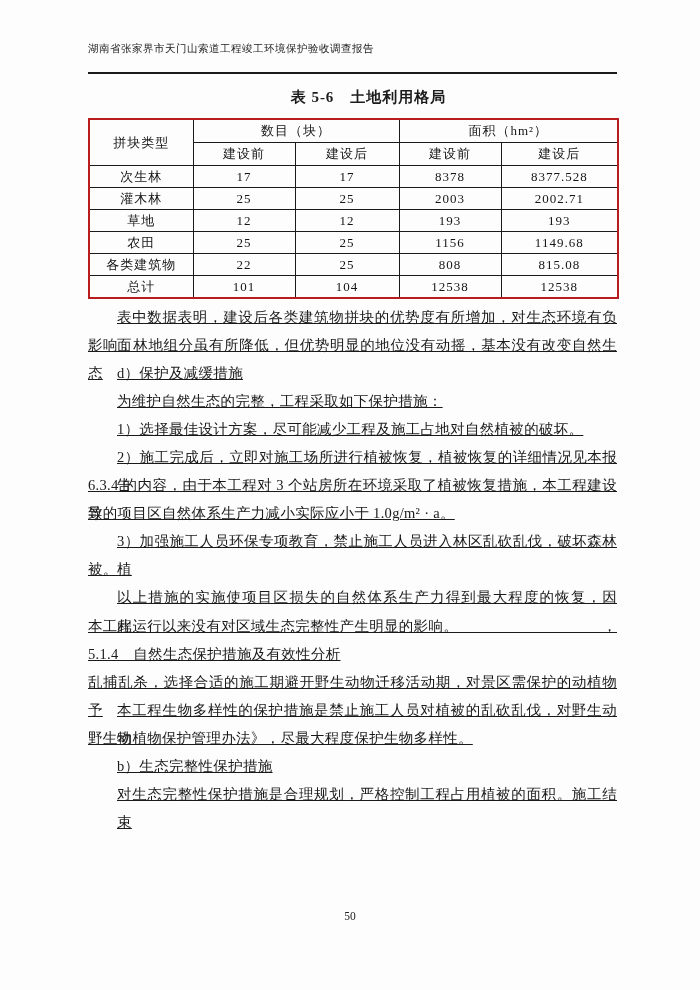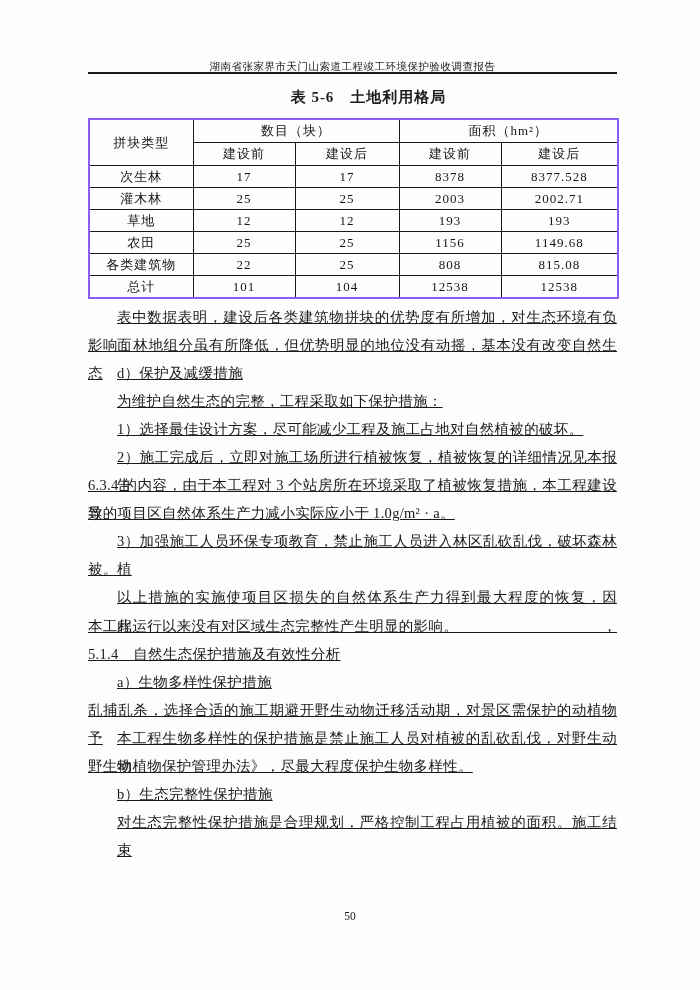--- a/index.html
+++ b/index.html
@@ -8,22 +8,22 @@
     background: #fdfdfd;
     font-family: "Liberation Serif", "DejaVu Serif", serif;
     color: #1c1c1c;
     position: relative;
     overflow: hidden;
   }
   .page { position: absolute; inset: 0; background: #fdfdfd; }
 
   .header-title {
     position: absolute;
-    top: 60px; left: 88px; width: 529px;
-    text-align: center;
+    top: 42px; left: 88px; width: 529px;
+    text-align: left;
     font-size: 10.5px;
     letter-spacing: 0.5px;
     color: #222;
   }
   .header-rule {
     position: absolute;
     top: 72px; left: 88px; width: 529px;
     border-top: 2px solid #1a1a1a;
   }
 
@@ -46,21 +46,21 @@
   }
   table.land-use th, table.land-use td {
     border: 1px solid #1a1a1a;
     text-align: center;
     vertical-align: middle;
     padding: 0;
     font-weight: normal;
     letter-spacing: 1px;
     color: #151515;
   }
-  table.land-use { border: 2px solid #8b5cf6; }
+  table.land-use { border: 2px solid #b91c1c; }
   table.land-use thead th { height: 22px; }
   table.land-use tbody td { height: 21px; }
 
   .body-text {
     position: absolute;
     top: 303px; left: 88px; width: 529px;
     font-size: 14.5px;
     color: #1a1a1a;
     text-decoration: underline;
   }
@@ -171,21 +171,20 @@
       <div class="line indent">为维护自然生态的完整，工程采取如下保护措施：</div>
       <div class="line indent">1）选择最佳设计方案，尽可能减少工程及施工占地对自然植被的破坏。</div>
       <div class="line indent fill">2）施工完成后，立即对施工场所进行植被恢复，植被恢复的详细情况见本报告</div>
       <div class="line fill">6.3.4 的内容，由于本工程对 3 个站房所在环境采取了植被恢复措施，本工程建设导</div>
       <div class="line">致的项目区自然体系生产力减小实际应小于 1.0g/m² · a。</div>
       <div class="line indent fill">3）加强施工人员环保专项教育，禁止施工人员进入林区乱砍乱伐，破坏森林植</div>
       <div class="line">被。</div>
       <div class="line indent fill">以上措施的实施使项目区损失的自然体系生产力得到最大程度的恢复，因此，</div>
       <div class="line">本工程运行以来没有对区域生态完整性产生明显的影响。</div>
       <div class="line">5.1.4　自然生态保护措施及有效性分析</div>
-      <div class="line indent">a）生物多样性保护措施</div>
       <div class="line fill">乱捕乱杀，选择合适的施工期避开野生动物迁移活动期，对景区需保护的动植物予</div>
       <div class="line indent fill">本工程生物多样性的保护措施是禁止施工人员对植被的乱砍乱伐，对野生动物</div>
       <div class="line">野生动植物保护管理办法》，尽最大程度保护生物多样性。</div>
       <div class="line indent">b）生态完整性保护措施</div>
       <div class="line indent fill">对生态完整性保护措施是合理规划，严格控制工程占用植被的面积。施工结束</div>
     </div>
 
   <div class="page-number">50</div>
 
 </div>

